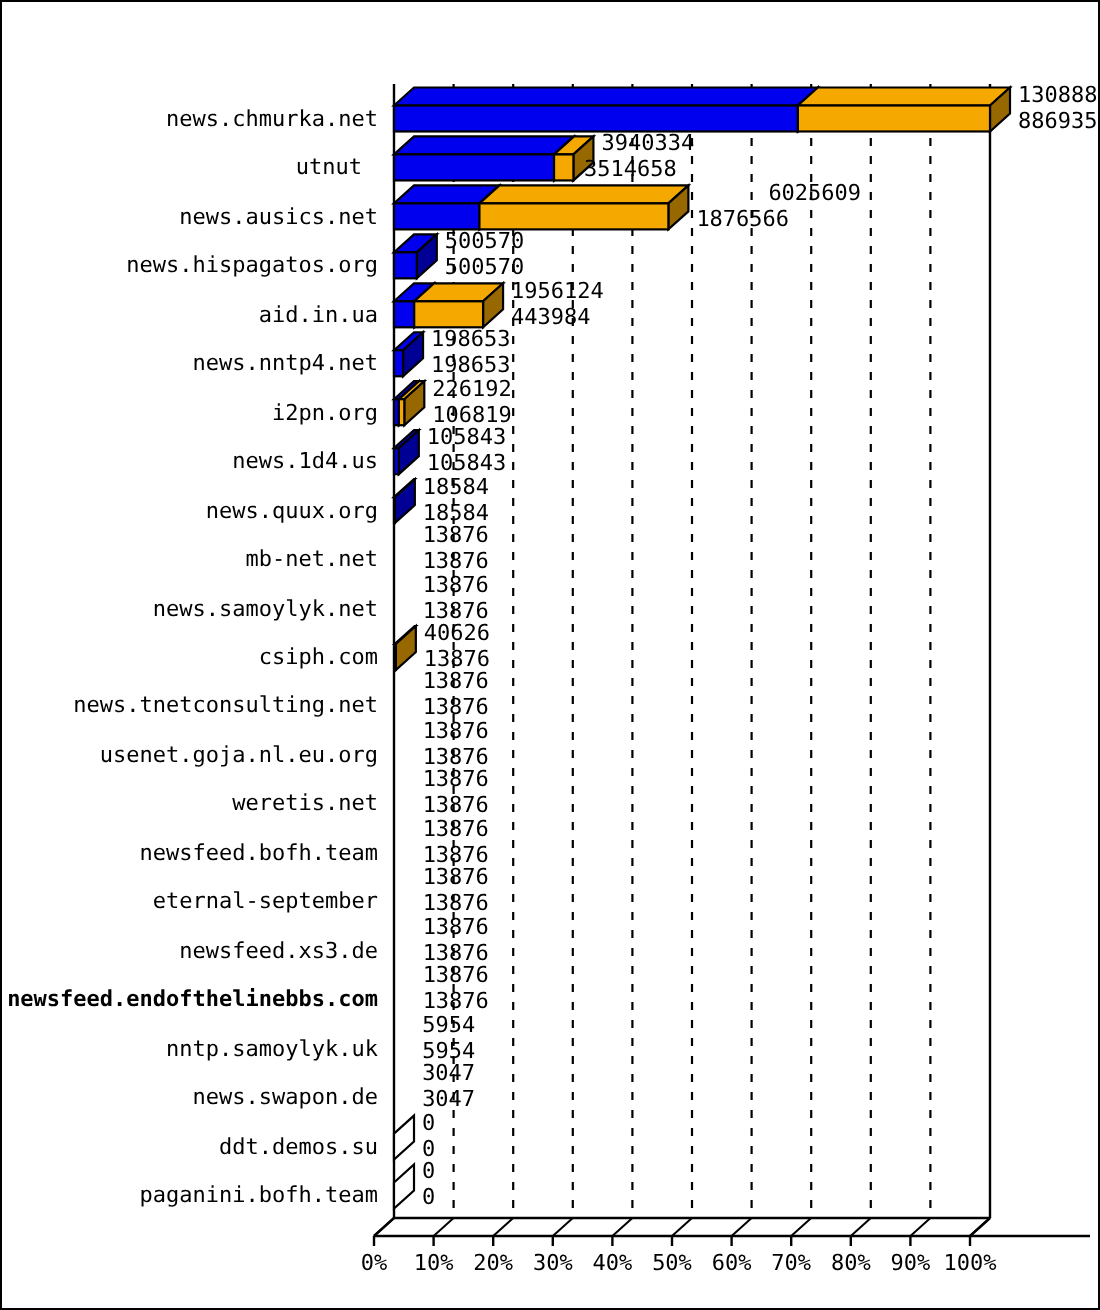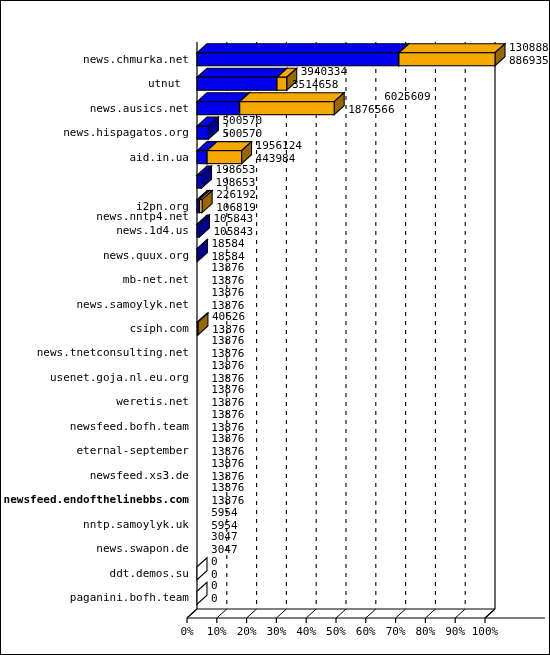--- a/index.html
+++ b/index.html
@@ -225,21 +225,21 @@
       <div class="val-label" style="left: 291px; top: 41.2174px;">3514658</div>
       <div class="cat-label" style="right: 360px; top: 64.6957px;">news.ausics.net</div>
       <div class="val-label" style="left: 347.188px; top: 52.6957px; margin-left: 36px;">6025609</div>
       <div class="val-label" style="left: 347.188px; top: 65.6957px;">1876566</div>
       <div class="cat-label" style="right: 360px; top: 89.1739px;">news.hispagatos.org</div>
       <div class="val-label" style="left: 221.397px; top: 77.1739px;">500570</div>
       <div class="val-label" style="left: 221.397px; top: 90.1739px;">500570</div>
       <div class="cat-label" style="right: 360px; top: 113.652px;">aid.in.ua</div>
       <div class="val-label" style="left: 254.536px; top: 101.652px;">1956124</div>
       <div class="val-label" style="left: 254.536px; top: 114.652px;">443984</div>
-      <div class="cat-label" style="right: 360px; top: 138.13px; margin-top: 35px;">news.nntp4.net</div>
+      <div class="cat-label" style="right: 360px; top: 138.13px;">news.nntp4.net</div>
       <div class="val-label" style="left: 214.523px; top: 126.13px;">198653</div>
       <div class="val-label" style="left: 214.523px; top: 139.13px;">198653</div>
       <div class="cat-label" style="right: 360px; top: 162.609px;">i2pn.org</div>
       <div class="val-label" style="left: 215.15px; top: 150.609px;">226192</div>
       <div class="val-label" style="left: 215.15px; top: 163.609px;">106819</div>
       <div class="cat-label" style="right: 360px; top: 187.087px;">news.1d4.us</div>
       <div class="val-label" style="left: 212.41px; top: 175.087px;">105843</div>
       <div class="val-label" style="left: 212.41px; top: 188.087px;">105843</div>
       <div class="cat-label" style="right: 360px; top: 211.565px;">news.quux.org</div>
       <div class="val-label" style="left: 210.423px; top: 199.565px;">18584</div>

